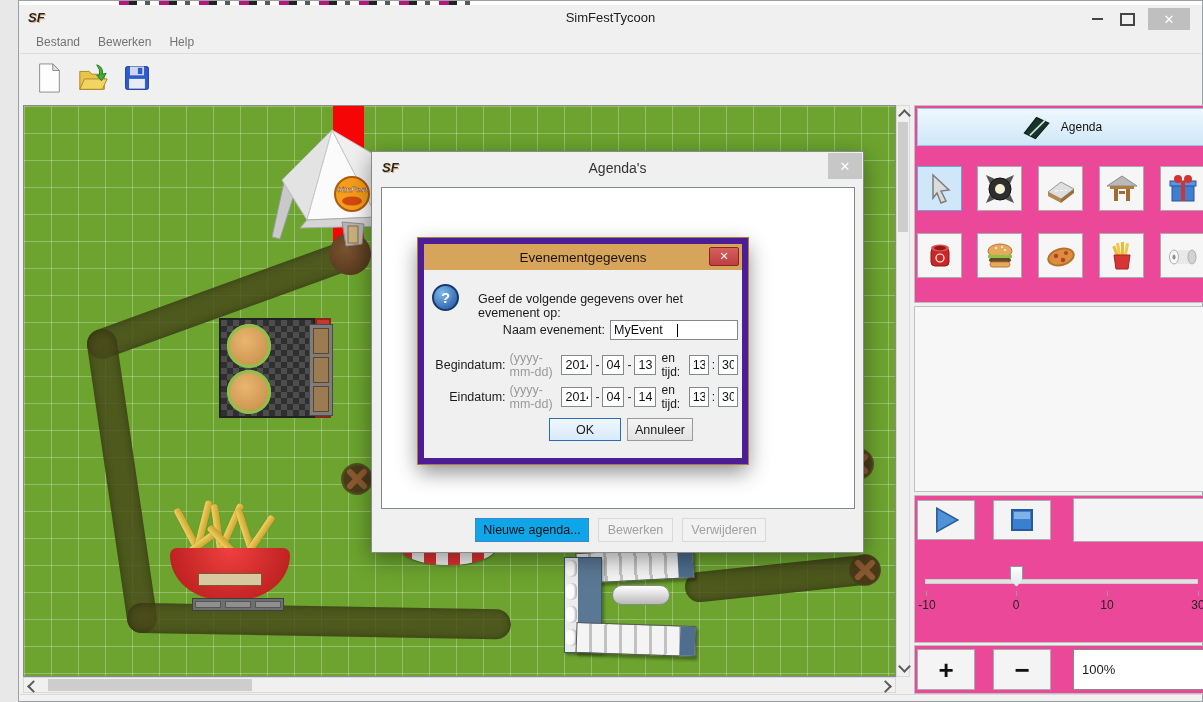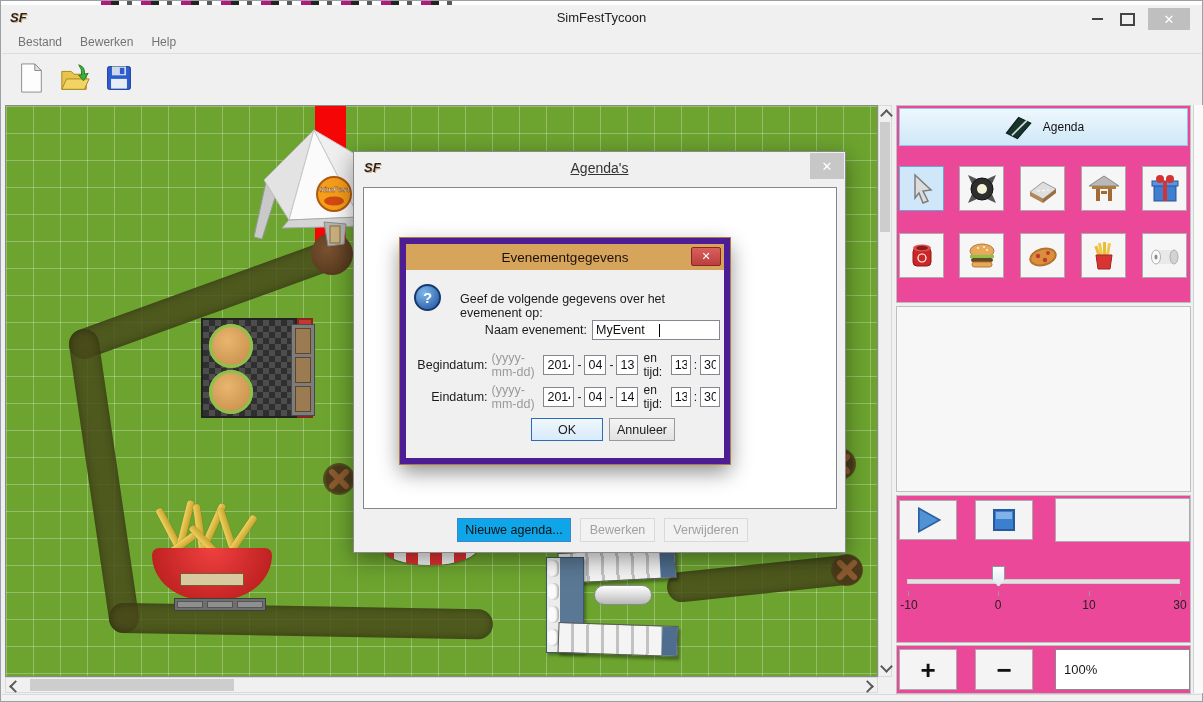--- a/index.html
+++ b/index.html
@@ -1,21 +1,21 @@
 <!DOCTYPE html>
 <html><head>
 <meta charset="utf-8">
 <style>
   html,body{margin:0;padding:0;}
   body{width:1203px;height:702px;position:relative;overflow:hidden;
        font-family:"Liberation Sans","DejaVu Sans",sans-serif;font-size:12px;color:#1a1a1a;
        background:#e8e8e8;}
   .abs{position:absolute;}
   
-  .win{position:absolute;inset:0;background:#f0f0f0;border:1px solid #9aa0a6;box-sizing:border-box;}
+  .win{position:absolute;inset:0;background:#f0f0f0;border:1px solid #9aa0a6;box-sizing:border-box;margin-left:18px;}
   .sliver{left:0;top:0;width:100%;height:4px;background:#fff;}
   .sliver-marks{left:100px;top:0;width:360px;height:4px;
       background:repeating-linear-gradient(90deg,#b2187e 0 10px,#222 10px 18px,#fff 18px 26px,#5a5a5a 26px 31px,#fff 31px 40px);}
   .titlebar{left:1px;top:4px;right:1px;height:25px;display:flex;align-items:center;}
   .app-ico{font-weight:bold;font-style:italic;font-size:13px;color:#33200e;
       text-shadow:0 0 1px #fff,1px 1px 0 #c9b08a;margin-left:8px;width:20px;}
   .title-text{position:absolute;left:0;right:0;text-align:center;font-size:13px;color:#222;}
   .cap-btn{position:absolute;top:3px;height:22px;display:flex;align-items:center;justify-content:center;}
   .min-glyph{width:11px;height:2px;background:#444;}
   .max-glyph{width:11px;height:9px;border:2px solid #444;}
@@ -101,21 +101,21 @@
   .tick{position:absolute;top:95px;width:1px;height:5px;background:#9a9a9a;}
   .slider-label{position:absolute;top:102px;transform:translateX(-50%);font-size:12px;color:#222;}
   .zoom-field{position:absolute;background:#fff;border:1px solid #8a8a8a;box-sizing:border-box;
       display:flex;align-items:center;padding-left:8px;font-size:13px;}
   .glyph-big{font-size:26px;font-weight:bold;color:#111;line-height:1;}
   .side-sliver{left:1192px;top:104px;width:9px;height:588px;background:#fafafa;border-left:1px solid #d2d2d2;}
   
   .dlg-outer{left:352px;top:150px;width:493px;height:402px;background:#f0f0f0;
       border:1px solid #898989;box-shadow:0 6px 22px rgba(0,0,0,.4);box-sizing:border-box;}
   .dlg-outer-title{position:absolute;left:0;top:0;right:0;height:31px;display:flex;align-items:center;}
-  .dlg-outer-title .t{position:absolute;left:0;right:0;text-align:center;font-size:14px;color:#333;text-decoration:underline;}
+  .dlg-outer-title .t{position:absolute;left:0;right:0;text-align:center;font-size:14px;color:#333;}
   .btn-close-dlg{position:absolute;right:1px;top:1px;width:34px;height:26px;background:#c7c7c7;
       color:#fff;font-weight:bold;font-size:13px;display:flex;align-items:center;justify-content:center;}
   .dlg-list{position:absolute;left:9px;top:35px;width:474px;height:322px;background:#fff;border:1px solid #828790;box-sizing:border-box;}
   .dlg-btn{position:absolute;height:24px;display:flex;align-items:center;justify-content:center;
       font-size:12.5px;box-sizing:border-box;}
   .btn-default{background:#0ea5e9;border:1px solid #3f85c9;color:#111;}
   .btn-disabled{background:#f2f2f2;border:1px solid #d9d9d9;color:#a0a0a0;}
   .dlg-event{left:399px;top:237px;width:330px;height:226px;background:#fef9c3;
       border:6px solid #4c1d95;box-shadow:0 0 0 1px #a87c42,0 8px 20px rgba(0,0,0,.45);box-sizing:border-box;}
   .ev-title{position:absolute;left:0;top:0;right:0;height:26px;background:#D7A45C;

